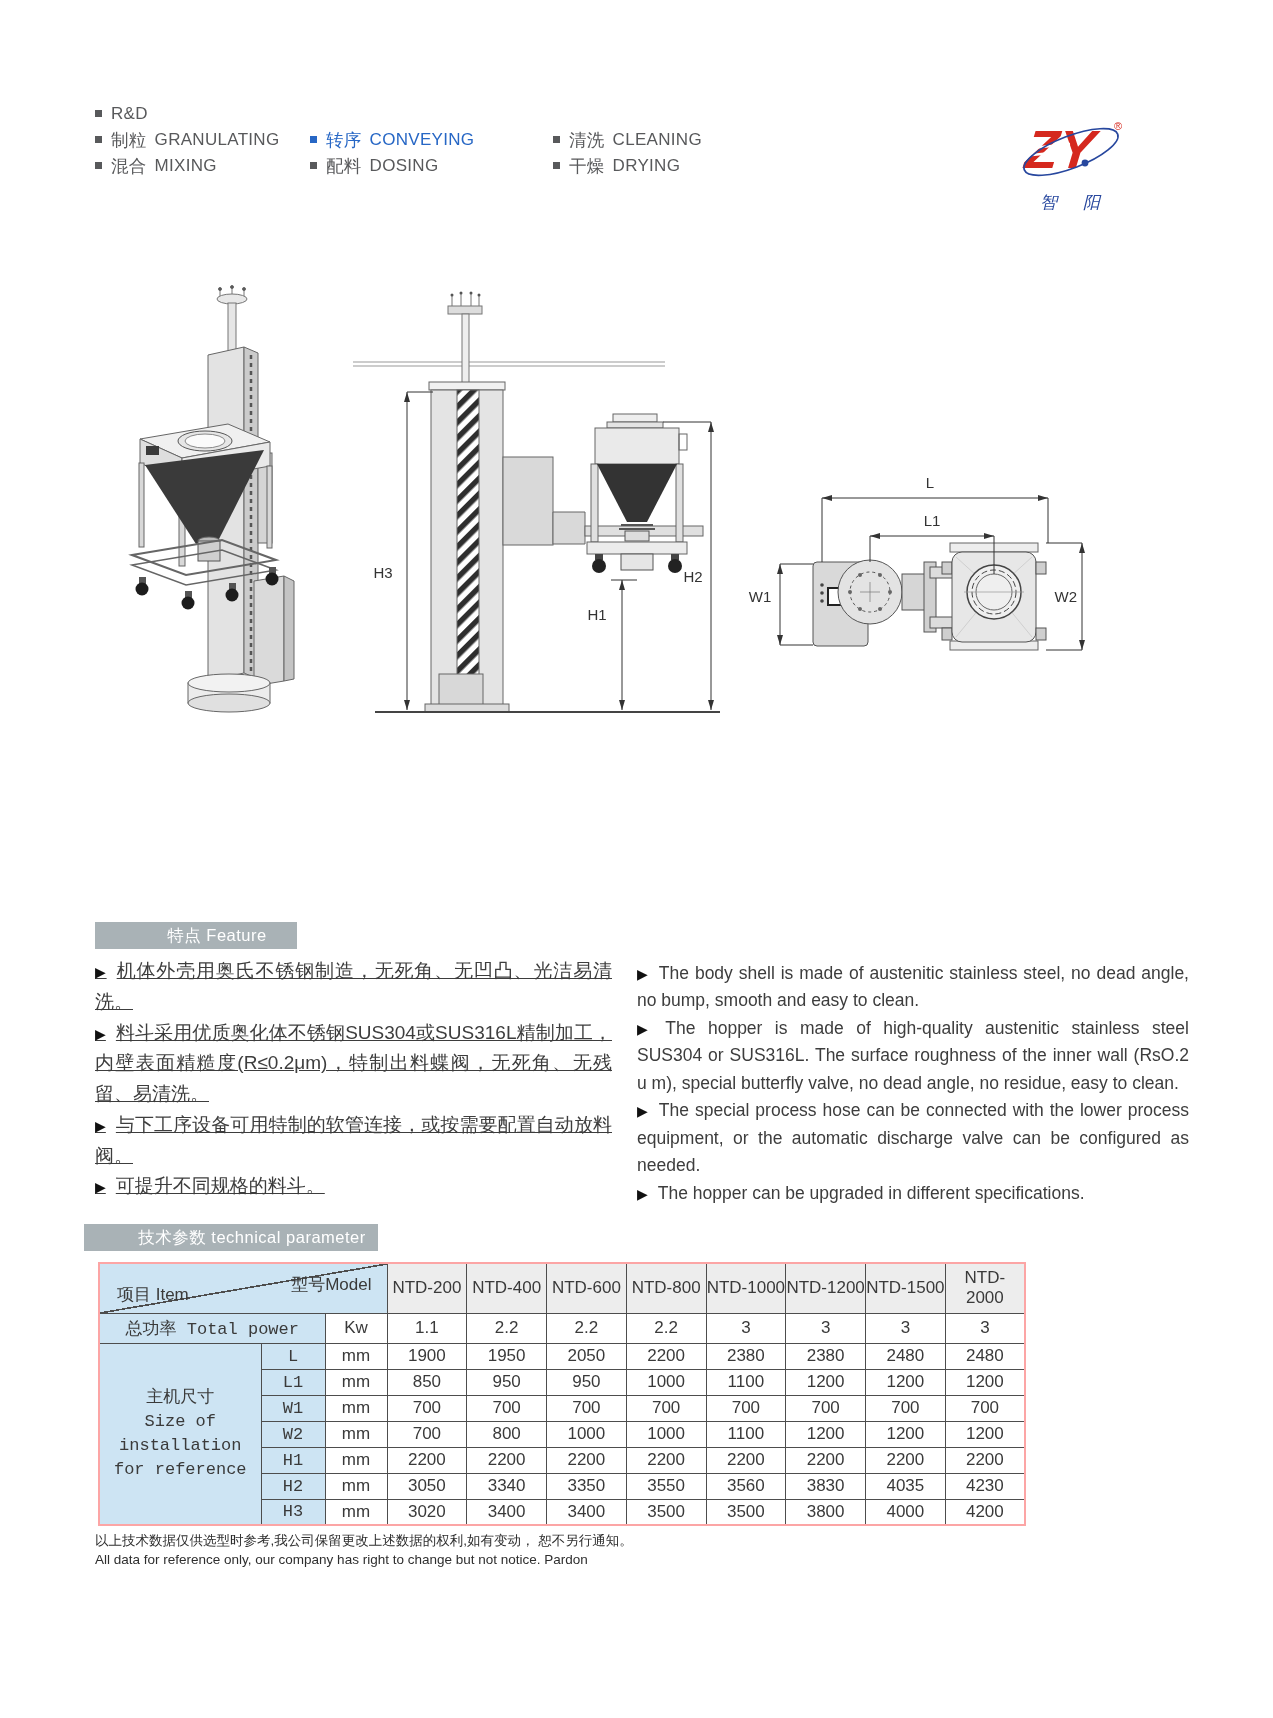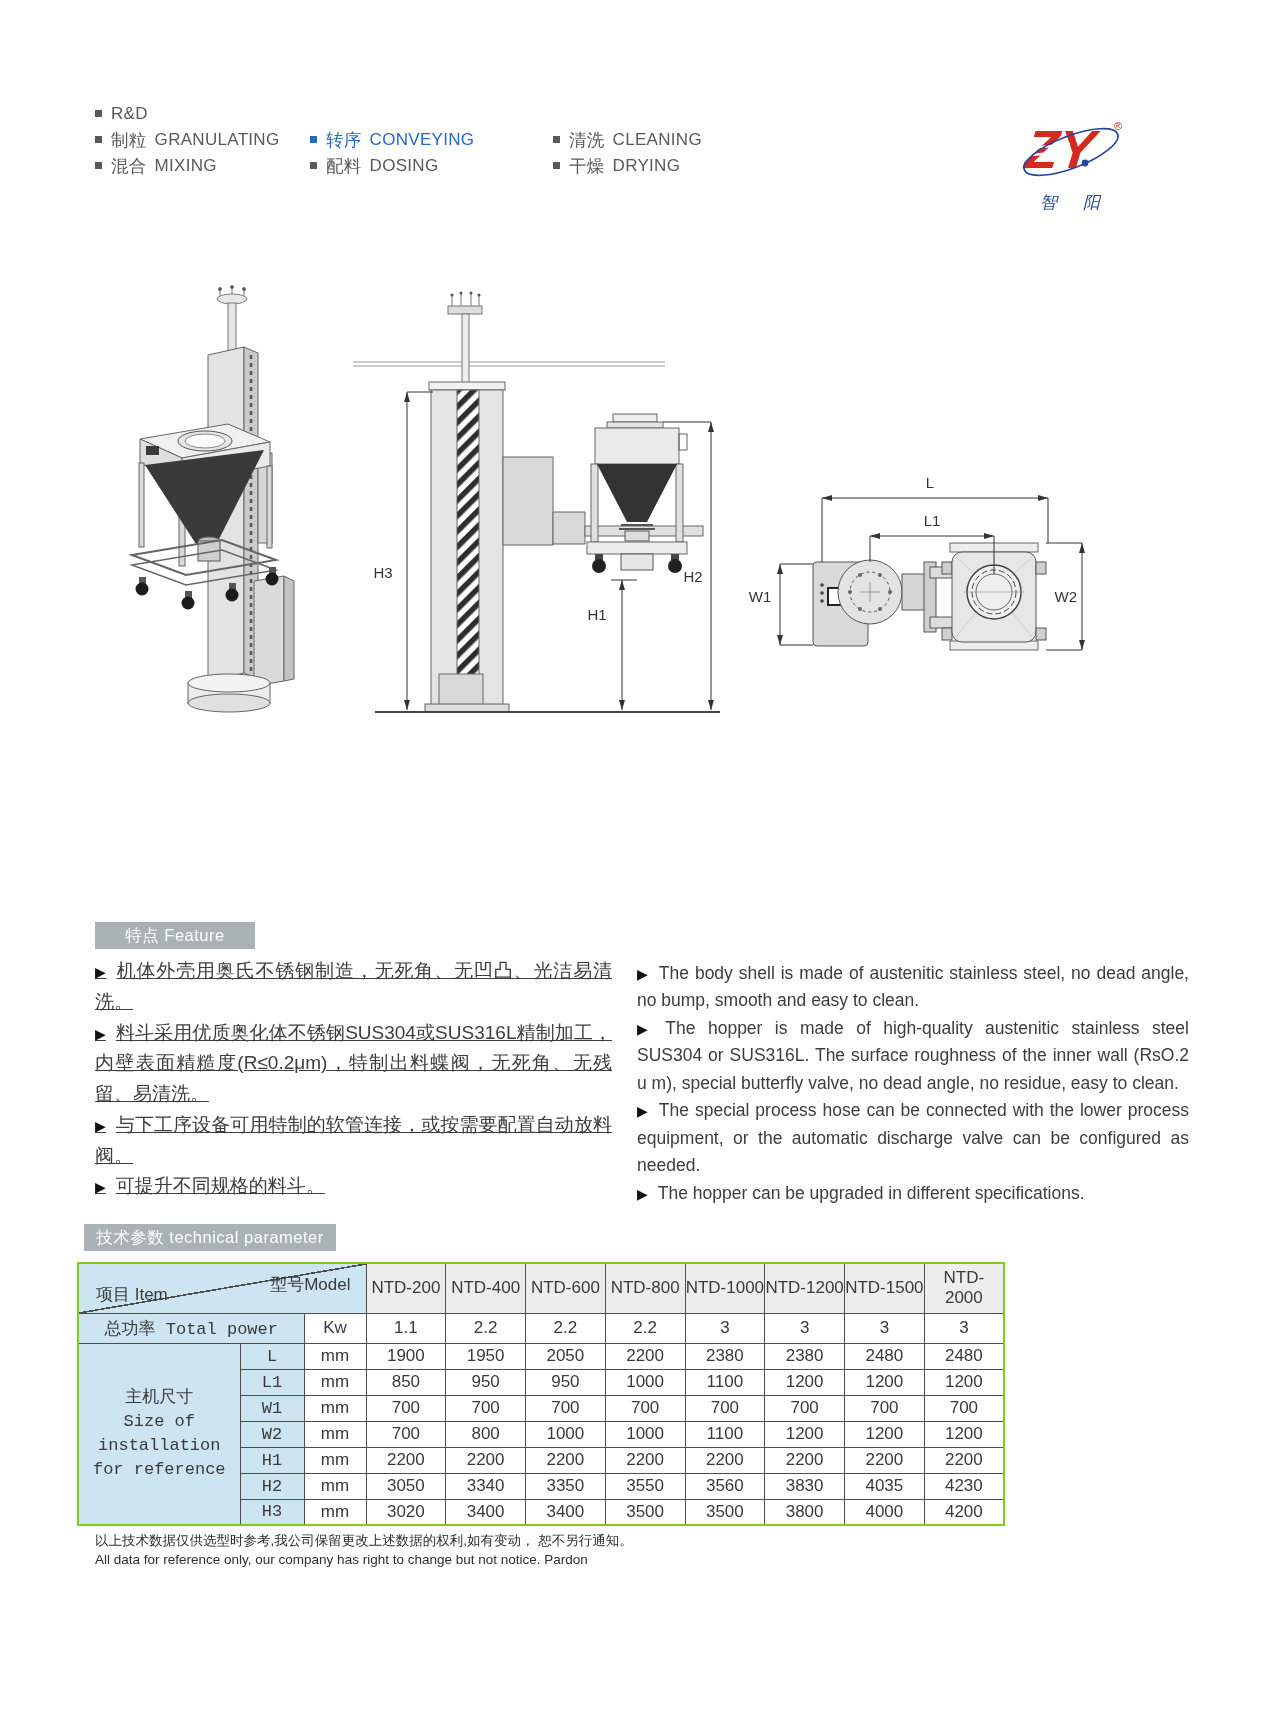--- a/index.html
+++ b/index.html
@@ -16,32 +16,32 @@
 
   
   .logo{position:absolute;left:1018px;top:108px;width:112px;height:112px;}
 
   
   .drawing{position:absolute;}
   svg text.dim{font-family:"Liberation Sans","DejaVu Sans",sans-serif;font-size:15px;fill:#333;}
 
   
   .badge{position:absolute;height:27px;background:#a9b2b6;color:#fff;font-size:16.5px;
-         display:flex;align-items:center;justify-content:center;letter-spacing:.5px;}
+         display:flex;align-items:center;justify-content:center;letter-spacing:.5px;padding-left:42px;}
 
   
   .feat-col{position:absolute;text-align:justify;}
   .feat-item{position:relative;color:#3d3d3d;}
   .feat-item .marker{margin-right:10px;font-size:14px;color:#111;}
   .feat-zh .feat-item{font-size:19px;line-height:1.62;}
   .feat-en .feat-item{font-size:17.5px;line-height:1.57;}
 
   
-  table.spec{position:absolute;left:77px;top:1262px;width:926px;border-collapse:collapse;
-             table-layout:fixed;font-size:17px;color:#3a3a3a;border:2px solid #84cc16;}
+  table.spec{position:absolute;left:98px;top:1262px;width:926px;border-collapse:collapse;
+             table-layout:fixed;font-size:17px;color:#3a3a3a;border:2px solid #fca5a5;}
   table.spec td,table.spec th{border:1px solid #4d4d4d;text-align:center;vertical-align:middle;
              padding:0;font-weight:normal;overflow:hidden;}
   .cell-blue{background:#cde4f3;font-family:Liberation Mono, monospace;}
   .cell-gray{background:#ededed;}
   .diag-cell{position:relative;background:
       linear-gradient(to bottom right,rgba(0,0,0,0) calc(50% - 0.8px),#4d4d4d calc(50% - 0.8px),
                       #4d4d4d calc(50% + 0.8px),rgba(0,0,0,0) calc(50% + 0.8px)),#cde4f3;}
   .diag-item{position:absolute;left:17px;bottom:7px;font-size:17px;}
   .diag-model{position:absolute;right:15px;top:9px;font-size:17px;}
   .size-group div{line-height:1.42;}

